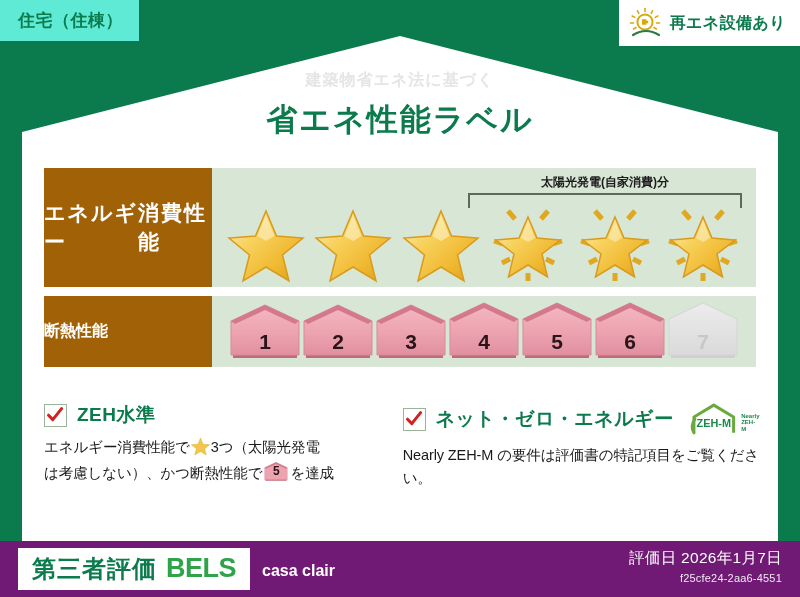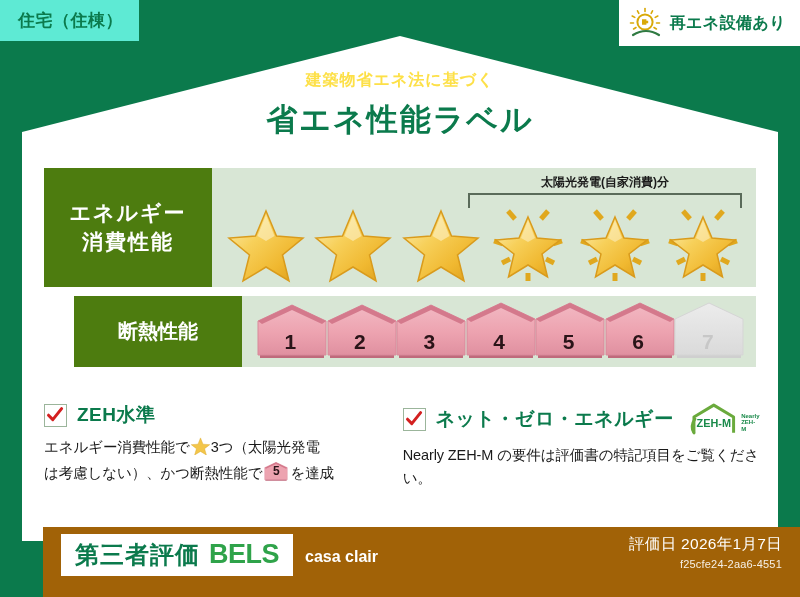--- a/index.html
+++ b/index.html
@@ -44,43 +44,43 @@
     font-size:16px;font-weight:bold;color:#0b7a4c;letter-spacing:.4px;
   }
   .sun-ico{width:34px;height:32px;display:block;}
 
   
   .title-wrap{
     position:absolute;left:0;right:0;top:70px;
     text-align:center;z-index:4;
   }
   .title-sub{
-    font-size:16px;font-weight:bold;color:#fde047;
+    font-size:16px;font-weight:bold;color:#e5e5e5;
     letter-spacing:1px;margin-bottom:6px;
   }
   .title-main{
     font-size:31px;font-weight:bold;color:#0b7a4c;
     letter-spacing:2px;
     margin-top:8px;
   }
 
   
   .rows{
     position:absolute;left:44px;top:168px;
     width:712px;z-index:4;
   }
   .row{display:flex;align-items:stretch;margin-bottom:9px;}
   .row-label{
-    background:#4d7c0f;color:#fff;
-    display:flex;flex-direction:column;justify-content:center;align-items:center;
+    background:#a16207;color:#fff;
+    display:flex;align-items:center;
     font-weight:bold;flex:0 0 168px;
   }
   .row-label .l1,.row-label .l2{letter-spacing:2px;line-height:1.35;}
   .row-energy .row-label{font-size:21px;}
-  .row-insul  .row-label{font-size:20px;margin-left:30px;}
+  .row-insul  .row-label{font-size:16px;}
   .row-body{
     background:#d8e6d5;flex:1;position:relative;
   }
   .row-energy .row-body{height:119px;padding-left:48px;}
   .row-insul  .row-body{height:71px;}
 
   
   .stars{
     position:absolute;left:0;right:0;bottom:2px;
     display:flex;align-items:flex-end;justify-content:center;
@@ -145,22 +145,22 @@
     width:24px;height:20px;
   }
   .inline-grade .num{
     position:absolute;left:0;right:0;bottom:1px;text-align:center;
     font-size:12px;font-weight:bold;color:#2a1418;
   }
   .zehm-logo{display:flex;align-items:flex-end;gap:2px;margin-left:4px;}
 
   
   .footer{
-    position:absolute;left:0;right:0;bottom:0;height:70px;
-    background:#a16207;z-index:6;margin-left:43px;
+    position:absolute;left:0;right:0;bottom:0;height:56px;
+    background:#701a75;z-index:6;
   }
   .bels{
     position:absolute;left:18px;top:7px;
     background:#ffffff;padding:5px 14px 5px 14px;
     display:flex;align-items:baseline;gap:9px;
   }
   .bels .jp{font-size:24px;font-weight:bold;color:#0b7a4c;letter-spacing:1px;}
   .bels .en{font-size:27px;font-weight:bold;color:#2fa34a;letter-spacing:-.5px;}
   .brand{
     position:absolute;left:262px;top:21px;

